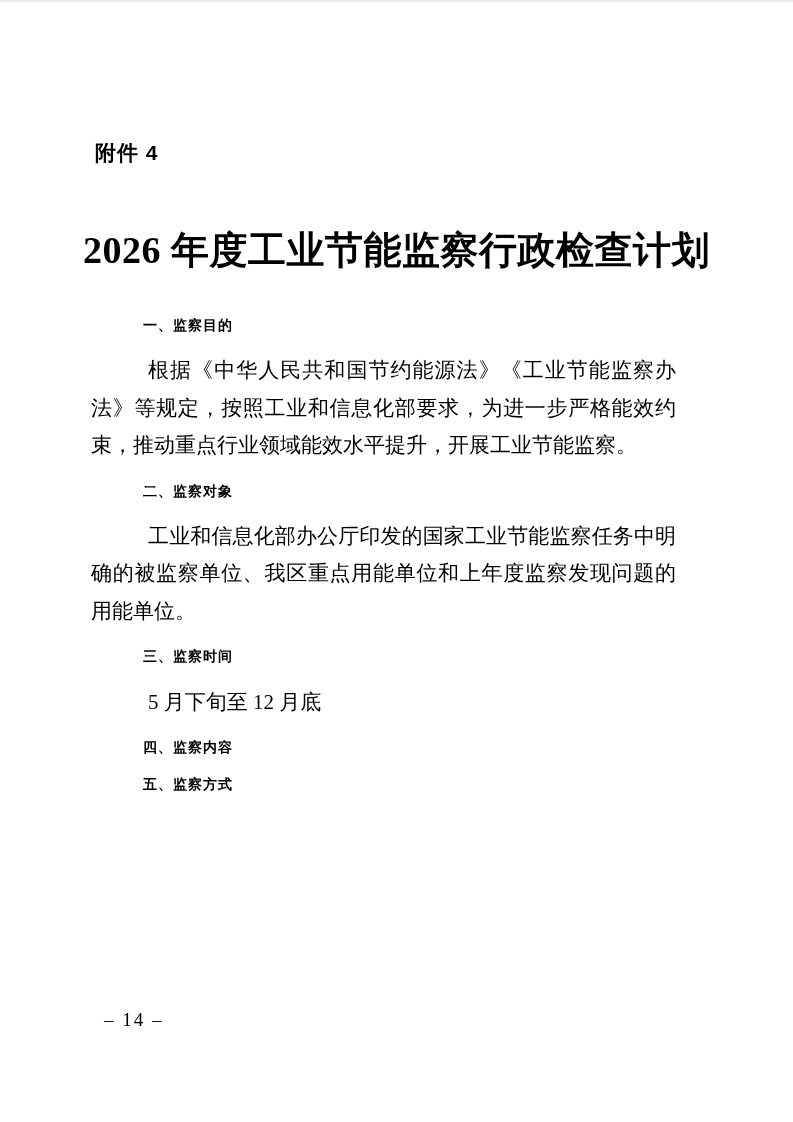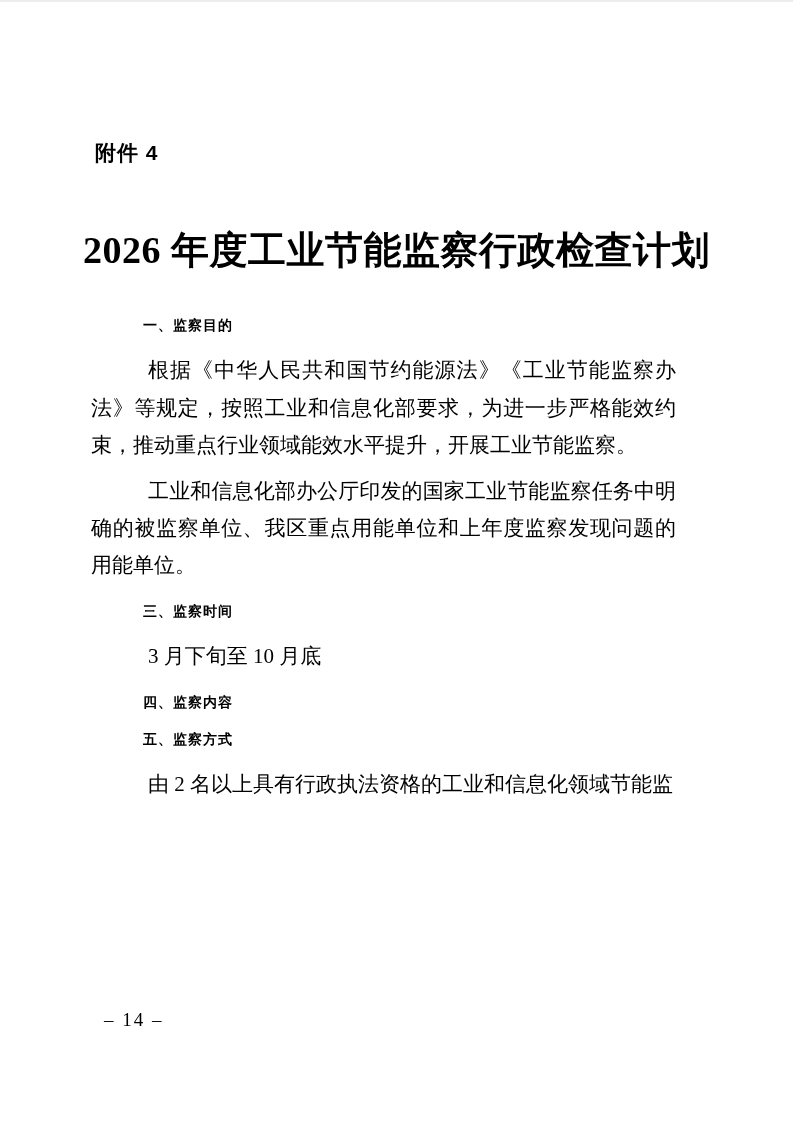--- a/index.html
+++ b/index.html
@@ -90,26 +90,26 @@
 
   <div class="attachment-label">附件 4</div>
 
   <h1 class="doc-title">2026 年度工业节能监察行政检查计划</h1>
 
   <div class="doc-body">
 
     <h2 class="sec-heading">一、监察目的</h2>
     <p class="sec-para">根据《中华人民共和国节约能源法》《工业节能监察办法》等规定，按照工业和信息化部要求，为进一步严格能效约束，推动重点行业领域能效水平提升，开展工业节能监察。</p>
 
+    <h2 class="sec-heading">二、监察对象</h2>
     <p class="sec-para">工业和信息化部办公厅印发的国家工业节能监察任务中明确的被监察单位、我区重点用能单位和上年度监察发现问题的用能单位。</p>
 
     <h2 class="sec-heading">三、监察时间</h2>
-    <p class="sec-para">3 月下旬至 10 月底</p>
+    <p class="sec-para">5 月下旬至 12 月底</p>
 
     <h2 class="sec-heading">四、监察内容</h2>
 
     <h2 class="sec-heading">五、监察方式</h2>
-    <p class="sec-para">由 2 名以上具有行政执法资格的工业和信息化领域节能监</p>
 
   </div>
 
   <div class="page-number">– 14 –</div>
 </div>
 
 </body></html>

